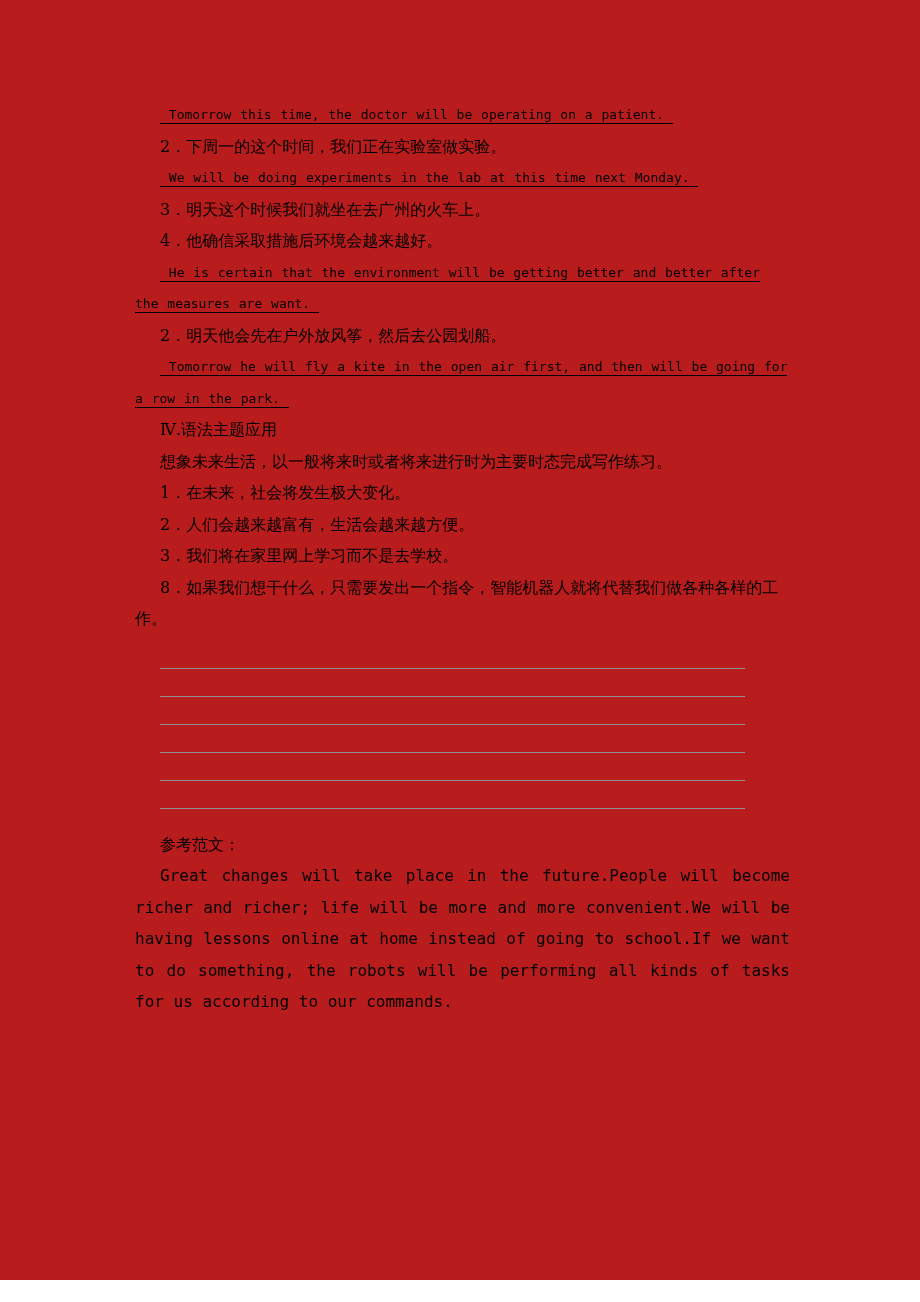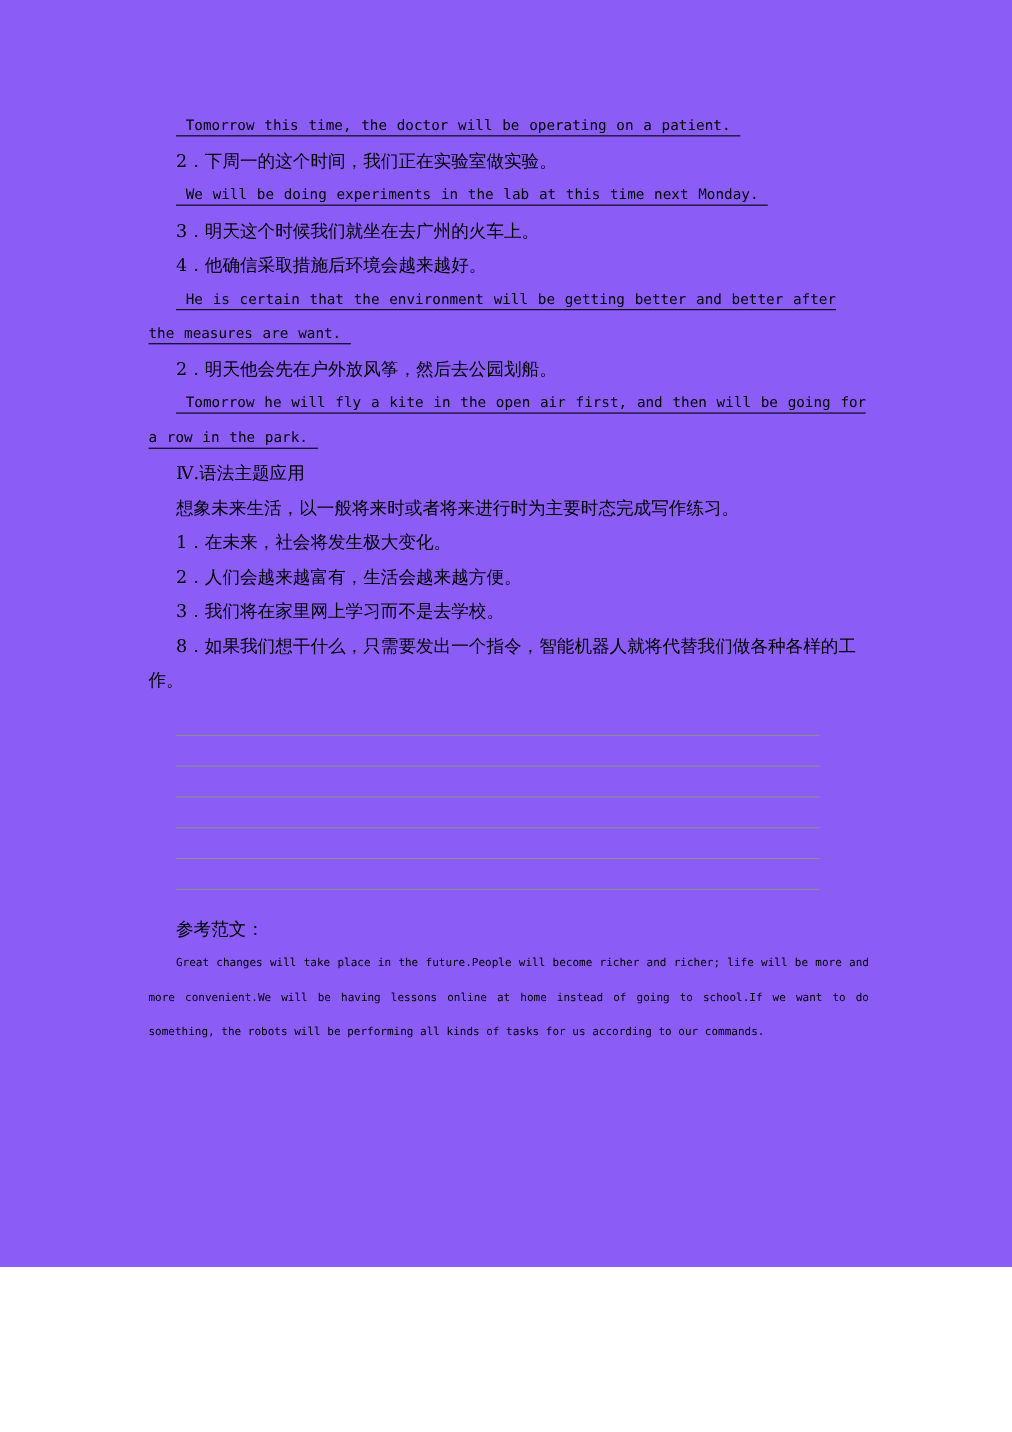--- a/index.html
+++ b/index.html
@@ -1,42 +1,42 @@
 <!DOCTYPE html>
 <html><head>
 <meta charset="utf-8">
 <style>
   * { box-sizing: border-box; }
   html, body { margin: 0; padding: 0; background: #ffffff; }
   .page {
     position: relative;
     width: 920px;
-    height: 1152px;
+    height: 1280px;
     margin: 0 auto;
-    background: #8b5cf6;
+    background: #b91c1c;
     padding: 99px 130px 0 135px;
     color: #000000;
     overflow: hidden;
   }
   p { margin: 0; line-height: 31.5px; text-indent: 25px; }
   .cn {
     font-family: "DejaVu Serif", "Liberation Serif", serif;
     font-size: 16px;
   }
   .en {
     font-family: "DejaVu Sans Mono", "Liberation Mono", monospace;
     font-size: 13px;
     word-spacing: 1px;
   }
   .u { border-bottom: 1px solid #000; padding-bottom: 1px; }
   .u::before, .u::after { content: "\00a0"; }
   .blank-lines { margin: 6px 45px 0 25px; }
   .blank-line { height: 28px; border-bottom: 1px solid #8f8f8f; }
   .ref-label { margin-top: 20px; }
-  .ref { text-align: justify; word-spacing: normal; font-size: 10px; }
+  .ref { text-align: justify; word-spacing: normal; font-size: 16px; }
 </style>
 </head>
 <body>
 
 <div class="page">
 
   <p class="en"><span class="u">Tomorrow this time, the doctor will be operating on a patient.</span></p>
 
   <p class="cn">2．下周一的这个时间，我们正在实验室做实验。</p>
   <p class="en"><span class="u">We will be doing experiments in the lab at this time next Monday.</span></p>

